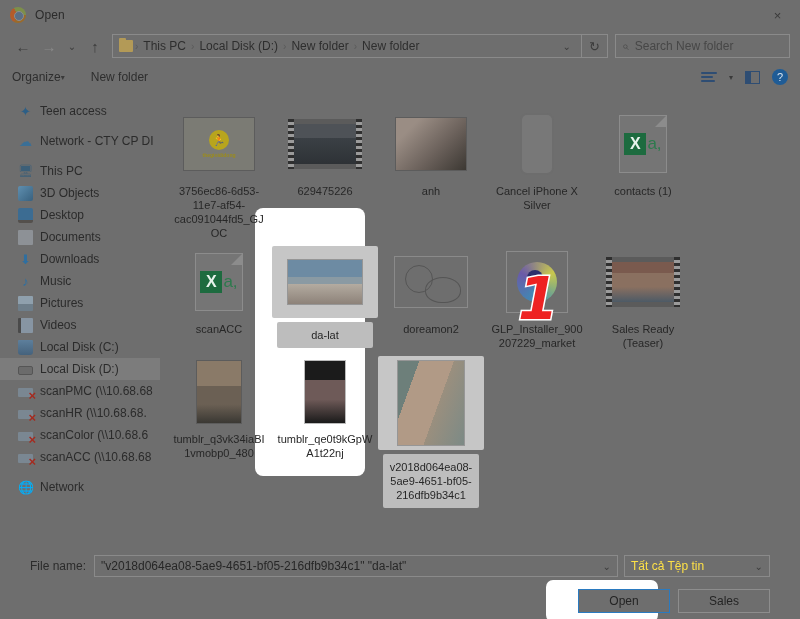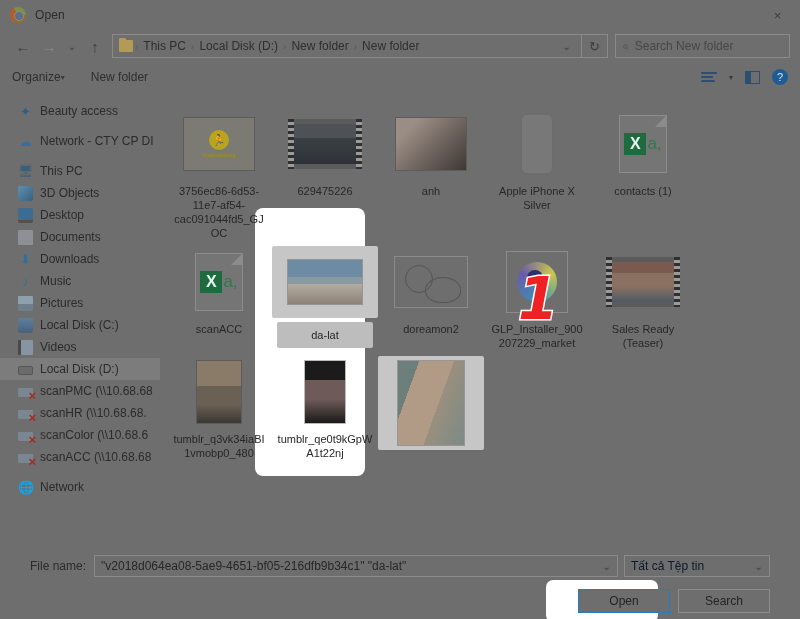--- a/index.html
+++ b/index.html
@@ -290,21 +290,21 @@
     flex: 1 1 auto; height: 22px; border: 1px solid #8a8a8a; background: #6e6e6e;
     display: flex; align-items: center; padding: 0 6px; min-width: 0;
   }
   .fn-value { font-size: 12px; color: #272727; white-space: nowrap; overflow: hidden; }
   .fn-chev { margin-left: auto; font-size: 10px; color: #3c3c3c; padding-left: 8px; }
   .filter-sel {
     width: 146px; flex: 0 0 146px; height: 22px; margin-left: 6px;
     border: 1px solid #8a8a8a; background: #6e6e6e;
     display: flex; align-items: center; padding: 0 6px;
   }
-  .filter-val { font-size: 12px; color: #0f172a; }
+  .filter-val { font-size: 12px; color: #fde047; }
 
   .btn-row { display: flex; justify-content: flex-end; gap: 8px; margin-top: 8px; position: relative; }
   .btn {
     width: 92px; height: 24px; border: 1px solid #8d8d8d; background: #6e6e6e;
     font-size: 12px; color: #242424;
     display: flex; align-items: center; justify-content: center;
   }
   .btn.primary { border: 1px solid #2a7ac0; }
   .open-spot {
     position: absolute; background: #ffffff; border-radius: 7px; z-index: 0;
@@ -383,21 +383,21 @@
         </div>
       <div class="help-ic">?</div>
     </div>
   </div>
 
   <div class="body">
 
     <div class="sidebar">
       <div class="side-item">
         <span class="sic ic-star">✦</span>
-        <span>Beauty access</span>
+        <span>Teen access</span>
       </div>
       <div class="side-item gap">
         <span class="sic ic-cloud">☁</span>
         <span>Network - CTY CP DI</span>
       </div>
       <div class="side-item gap">
         <span class="sic ic-pc">🖥</span>
         <span>This PC</span>
       </div>
       <div class="side-item lvl2">
@@ -418,26 +418,26 @@
       </div>
       <div class="side-item lvl2">
         <span class="sic ic-music">♪</span>
         <span>Music</span>
       </div>
       <div class="side-item lvl2">
         <span class="sic ic-pic"></span>
         <span>Pictures</span>
       </div>
       <div class="side-item lvl2">
+        <span class="sic ic-vid"></span>
+        <span>Videos</span>
+      </div>
+      <div class="side-item lvl2">
         <span class="sic ic-disk"></span>
         <span>Local Disk (C:)</span>
-      </div>
-      <div class="side-item lvl2">
-        <span class="sic ic-vid"></span>
-        <span>Videos</span>
       </div>
       <div class="side-item lvl2 sel">
         <span class="sic ic-diskd"></span>
         <span>Local Disk (D:)</span>
       </div>
       <div class="side-item lvl2">
         <span class="sic ic-net-x"></span>
         <span>scanPMC (\\10.68.68</span>
       </div>
       <div class="side-item lvl2">
@@ -486,21 +486,21 @@
         <div class="thumbwrap">
           <div class="th ph-anh"></div>
         </div>
         <div class="label">anh</div>
       </div>
 
       <div class="tile">
         <div class="thumbwrap">
           <div class="iphone"></div>
         </div>
-        <div class="label">Apple iPhone X Silver</div>
+        <div class="label">Cancel iPhone X Silver</div>
       </div>
 
       <div class="tile">
         <div class="thumbwrap">
           <div class="xlsx">
             <div class="xbox">X</div>
             <div class="xa">a,</div>
           </div>
         </div>
         <div class="label">contacts (1)</div>
@@ -559,20 +559,21 @@
         <div class="thumbwrap">
           <div class="th tumblr2"></div>
         </div>
         <div class="label">tumblr_qe0t9kGpWA1t22nj</div>
       </div>
 
       <div class="tile selected">
         <div class="thumbwrap sel-cell" style="height:94px;">
           <div class="th v2018"></div>
         </div>
+        <div class="label sel-cell">v2018d064ea08-5ae9-4651-bf05-216dfb9b34c1</div>
       </div>
 
       <div class="marker" id="marker-1">1</div>
     </div>
   </div>
 
   <div class="bottom">
     <div class="filename-row">
       <div class="fn-label">File name:</div>
       <div class="fn-input">
@@ -581,18 +582,18 @@
       </div>
       <div class="filter-sel">
         <div class="filter-val">Tất cả Tệp tin</div>
         <div class="fn-chev">⌄</div>
       </div>
     </div>
 
     <div class="btn-row">
       <div class="open-spot" style="right:112px; top:-9px; width:112px; height:42px;"></div>
       <div class="btn primary">Open</div>
-      <div class="btn">Search</div>
+      <div class="btn">Sales</div>
     </div>
 
   </div>
 
 </div>
 
 </body></html>

